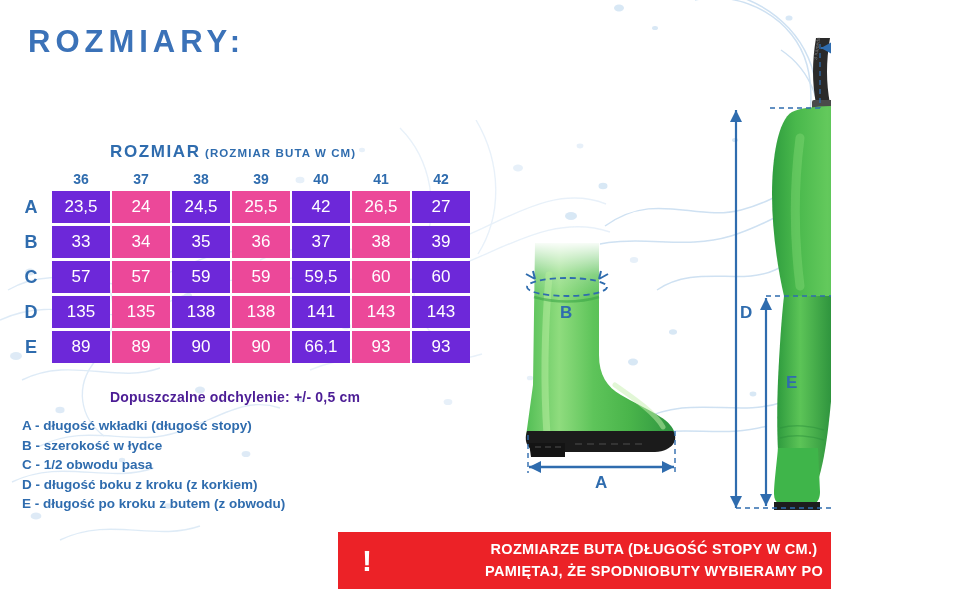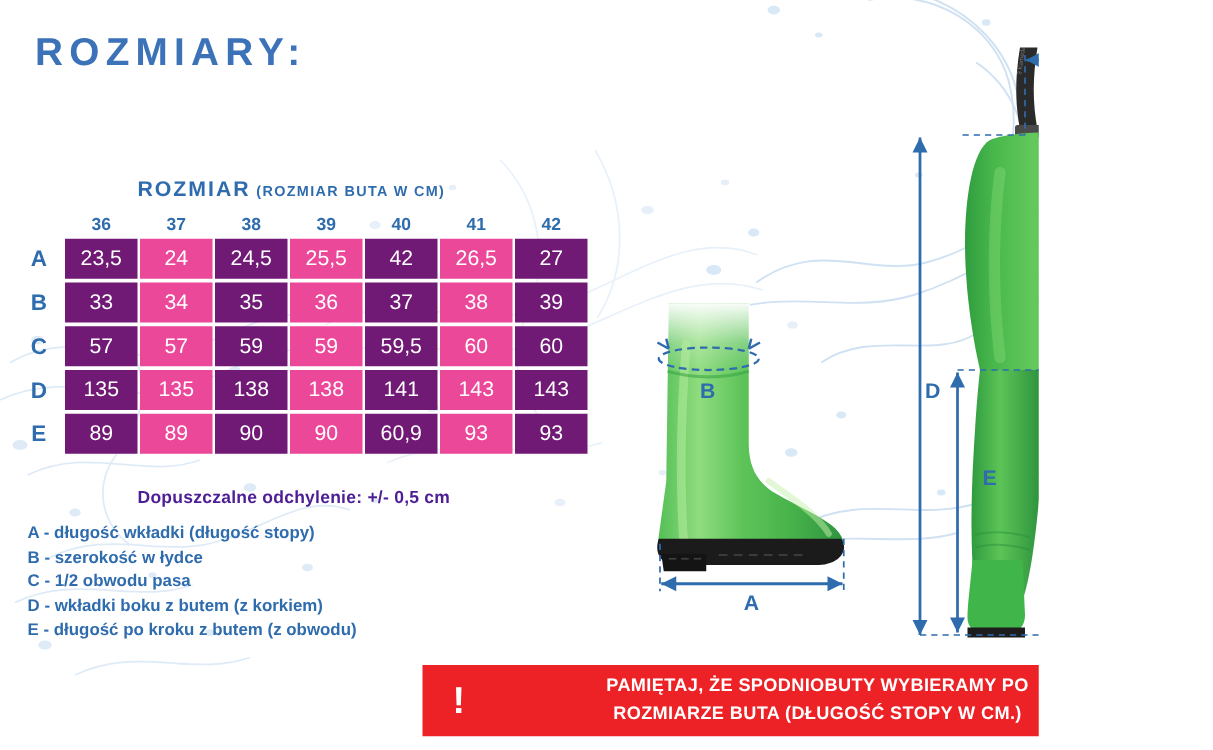--- a/index.html
+++ b/index.html
@@ -42,21 +42,21 @@
   .trow{position:relative;height:32px;margin-bottom:3px;}
   .rowlabel{
     position:absolute;left:0;top:0;width:26px;height:32px;
     line-height:32px;text-align:center;
     font-size:18px;font-weight:bold;color:#2f6cae;
   }
   .cell{
     position:absolute;top:0;width:58px;height:32px;line-height:32px;
     text-align:center;color:#ffffff;font-size:17px;
   }
-  .cell.dark{background:#701a75;}
+  .cell.dark{background:#6d28d9;}
   .cell.light{background:#ec4899;}
 
   #tolerance{
     margin-top:26px;margin-left:92px;
     font-size:14px;font-weight:bold;color:#4c1d95;letter-spacing:.2px;
   }
 
   
   #legend{position:absolute;left:22px;top:418px;width:400px;}
   .legend-line{font-size:13.5px;color:#2f6cae;margin-bottom:4.5px;white-space:nowrap;}
@@ -239,21 +239,21 @@
       <div class="cell light" style="left:334px">143</div>
       <div class="cell dark" style="left:394px">143</div>
     </div>
 
     <div class="trow">
       <div class="rowlabel">E</div>
       <div class="cell dark" style="left:34px">89</div>
       <div class="cell light" style="left:94px">89</div>
       <div class="cell dark" style="left:154px">90</div>
       <div class="cell light" style="left:214px">90</div>
-      <div class="cell dark" style="left:274px">60,9</div>
+      <div class="cell dark" style="left:274px">66,1</div>
       <div class="cell light" style="left:334px">93</div>
       <div class="cell dark" style="left:394px">93</div>
     </div>
 
     <div id="tolerance">Dopuszczalne odchylenie: +/- 0,5 cm</div>
   </div>
 
   <div id="legend">
     <div class="legend-line">
       <span class="k">A -</span>
@@ -262,21 +262,21 @@
     <div class="legend-line">
       <span class="k">B -</span>
       <span class="v">szerokość w łydce</span>
     </div>
     <div class="legend-line">
       <span class="k">C -</span>
       <span class="v">1/2 obwodu pasa</span>
     </div>
     <div class="legend-line">
       <span class="k">D -</span>
-      <span class="v">wkładki boku z butem (z korkiem)</span>
+      <span class="v">długość boku z kroku (z korkiem)</span>
     </div>
     <div class="legend-line">
       <span class="k">E -</span>
       <span class="v">długość po kroku z butem (z obwodu)</span>
     </div>
   </div>
 
   <div id="boot-fig">
     <svg class="figsvg" viewBox="0 0 215 265" preserveAspectRatio="none">
       <defs>
@@ -433,19 +433,19 @@
     </svg>
 
     <div class="dimlabel" style="left:138px;top:8px;">C</div>
     <div class="dimlabel" style="left:20px;top:295px;">D</div>
     <div class="dimlabel" style="left:66px;top:365px;">E</div>
   </div>
 
   <div id="banner">
     <div class="bang">!</div>
     <div id="banner-text">
+      <div>ROZMIARZE BUTA (DŁUGOŚĆ STOPY W CM.)</div>
       <div>PAMIĘTAJ, ŻE SPODNIOBUTY WYBIERAMY PO</div>
-      <div>ROZMIARZE BUTA (DŁUGOŚĆ STOPY W CM.)</div>
     </div>
     <div class="bang">!</div>
   </div>
 
 </div>
 
 </body></html>

